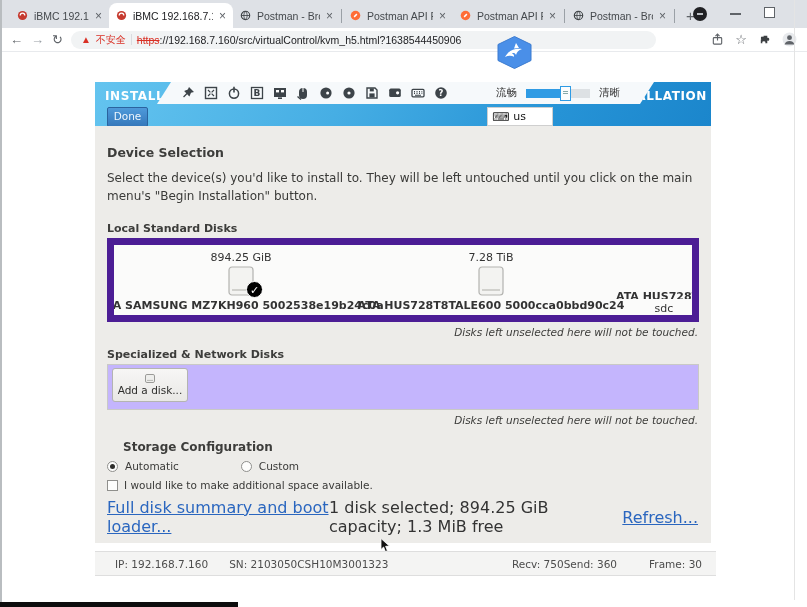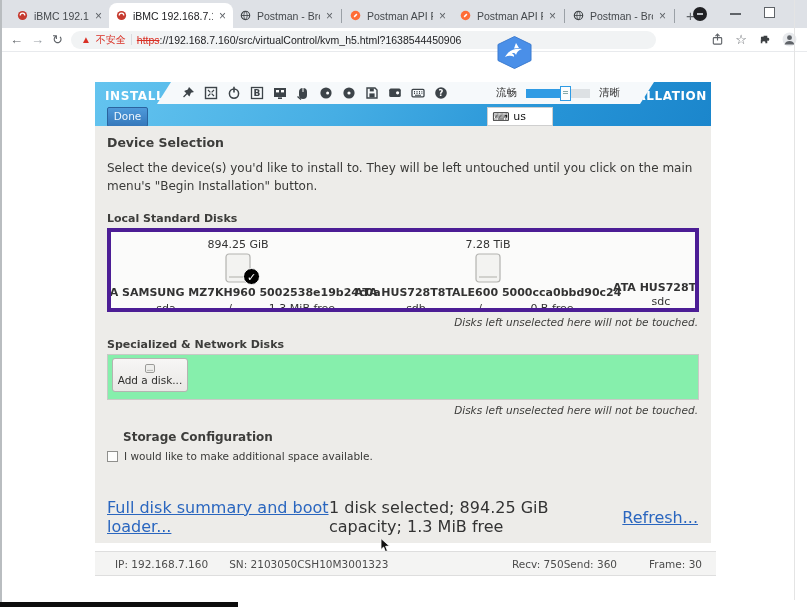--- a/index.html
+++ b/index.html
@@ -64,45 +64,45 @@
     box-shadow:0 2px 0 #8aa;}
   .done-btn{position:absolute;left:12px;top:25px;width:39px;height:18px;
     background:linear-gradient(#4e9ada,#3578bb);border:1px solid #2b639e;border-radius:2px;
     color:#eef6fd;font-size:10.5px;text-align:center;line-height:17px;}
   .kbdbox{position:absolute;left:392px;top:25px;width:66px;height:19px;background:#fff;
     border:1px solid #cfcfcf;box-sizing:border-box;display:flex;align-items:center;gap:4px;
     padding:0 4px;font-size:11px;color:#111;}
   .kbd-glyph{font-size:12px;color:#222;}
 
   .inst-content{position:relative;background:#edece9;height:417px;box-sizing:border-box;
-    padding:8px 12px;color:#3a3a38;}
+    padding:18px 12px;color:#3a3a38;}
   .sec-title{font-size:12.5px;font-weight:bold;color:#3d3d3b;margin:1px 0 9px;}
   .desc{font-size:12px;line-height:1.5;margin:0 0 17px;max-width:592px;}
   .sub-title{font-size:11px;font-weight:bold;color:#3d3d3b;margin:0 0 3px;}
-  .disk-panel{background:#fbfbfa;border:4px solid #4c1d95;height:84px;display:flex;
+  .disk-panel{background:#fbfbfa;border:7px solid #4c1d95;height:84px;display:flex;
     overflow:hidden;padding:6px 0 0 2px;box-sizing:border-box;}
   .disk-card{flex:0 0 250px;width:250px;display:flex;flex-direction:column;align-items:center;
     font-size:11px;color:#333;}
   .disk-size{margin-bottom:2px;}
   .disk-art{position:relative;width:26px;height:30px;margin-bottom:3px;}
   .check-badge{position:absolute;right:-9px;bottom:-2px;width:17px;height:17px;background:#000;
     border-radius:50%;color:#fff;font-size:11px;font-weight:bold;text-align:center;line-height:17px;
     border:1.5px solid #fff;box-sizing:border-box;}
   .disk-name{font-weight:bold;white-space:nowrap;}
   .disk-sub{display:flex;gap:0;margin-top:3px;align-items:center;}
   .disk-sub .dev{width:84px;text-align:center;}
   .disk-sub .mnt{width:44px;text-align:center;}
   .disk-sub .free{width:100px;text-align:center;}
   .disk-card.clipped{flex:0 0 96px;width:96px;align-items:stretch;}
   .disk-card.clipped .disk-size{text-align:right;padding-right:2px;}
   .disk-card.clipped .spacer{height:33px;}
   .disk-card.clipped .disk-name{overflow:hidden;}
   .disk-card.clipped .disk-sub{justify-content:center;}
   .note{font-size:10.5px;font-style:italic;color:#3c3c3a;text-align:right;margin:4px 1px 10px;}
-  .panel2{background:#86efac;border:1px solid #c9c9c6;height:38px;padding:3px 4px;box-sizing:content-box;text-align:right;}
+  .panel2{background:#c4b5fd;border:1px solid #c9c9c6;height:38px;padding:3px 4px;box-sizing:content-box;text-align:right;}
   .add-disk{width:74px;height:32px;background:linear-gradient(#f7f6f5,#e9e8e5);
     border:1px solid #b4b4b1;border-radius:3px;display:flex;flex-direction:column;
     align-items:center;justify-content:center;font-size:10.5px;color:#2e2e2c;gap:1px;}
   .storage-title{font-size:12px;font-weight:bold;color:#3d3d3b;margin:14px 16px 6px;}
   .radio-row{display:flex;align-items:center;gap:7px;font-size:10.5px;margin-bottom:7px;}
   .radio{width:11px;height:11px;border:1px solid #8f8f8c;border-radius:50%;background:#fdfdfc;
     position:relative;box-sizing:border-box;}
   .radio.sel::after{content:"";position:absolute;left:2px;top:2px;width:5px;height:5px;
     border-radius:50%;background:#2e2e2c;}
   .radio-gap{width:48px;}
@@ -349,20 +349,27 @@
         <svg width="10" height="9" viewBox="0 0 10 9">
             <rect x="0.5" y="0.5" width="9" height="8" rx="1.4" fill="#eeeeec" stroke="#9a9a97" stroke-width="1"></rect>
             <line x1="2" y1="6.4" x2="8" y2="6.4" stroke="#b8b8b5" stroke-width="1"></line>
           </svg>
         <span>Add a disk...</span>
       </div>
     </div>
     <div class="note">Disks left unselected here will not be touched.</div>
 
     <div class="storage-title">Storage Configuration</div>
+    <div class="radio-row">
+      <span class="radio sel"></span>
+      <span>Automatic</span>
+      <span class="radio-gap"></span>
+      <span class="radio"></span>
+      <span>Custom</span>
+    </div>
     <div class="check-row">
       <span class="checkbox"></span>
       <span>I would like to make additional space available.</span>
     </div>
 
     <div class="bottom-row">
       <span class="blue-link">Full disk summary and boot loader...</span>
       <span class="bottom-right">
         <span class="sel-summary">1 disk selected; 894.25 GiB capacity; 1.3 MiB free</span>
         <span class="blue-link">Refresh...</span>

